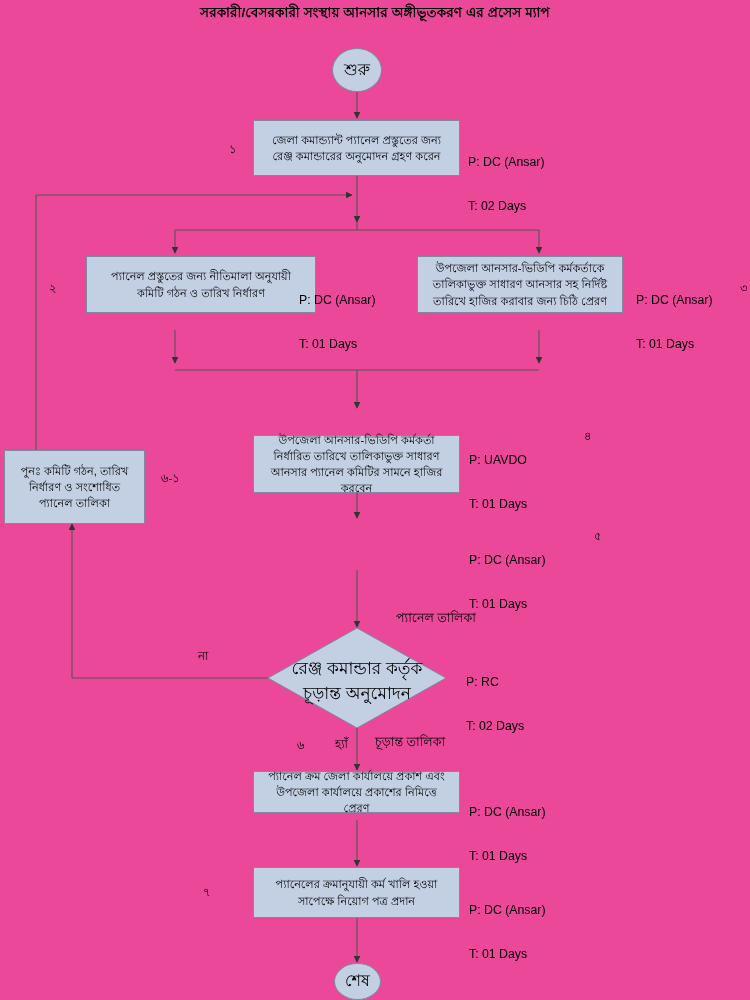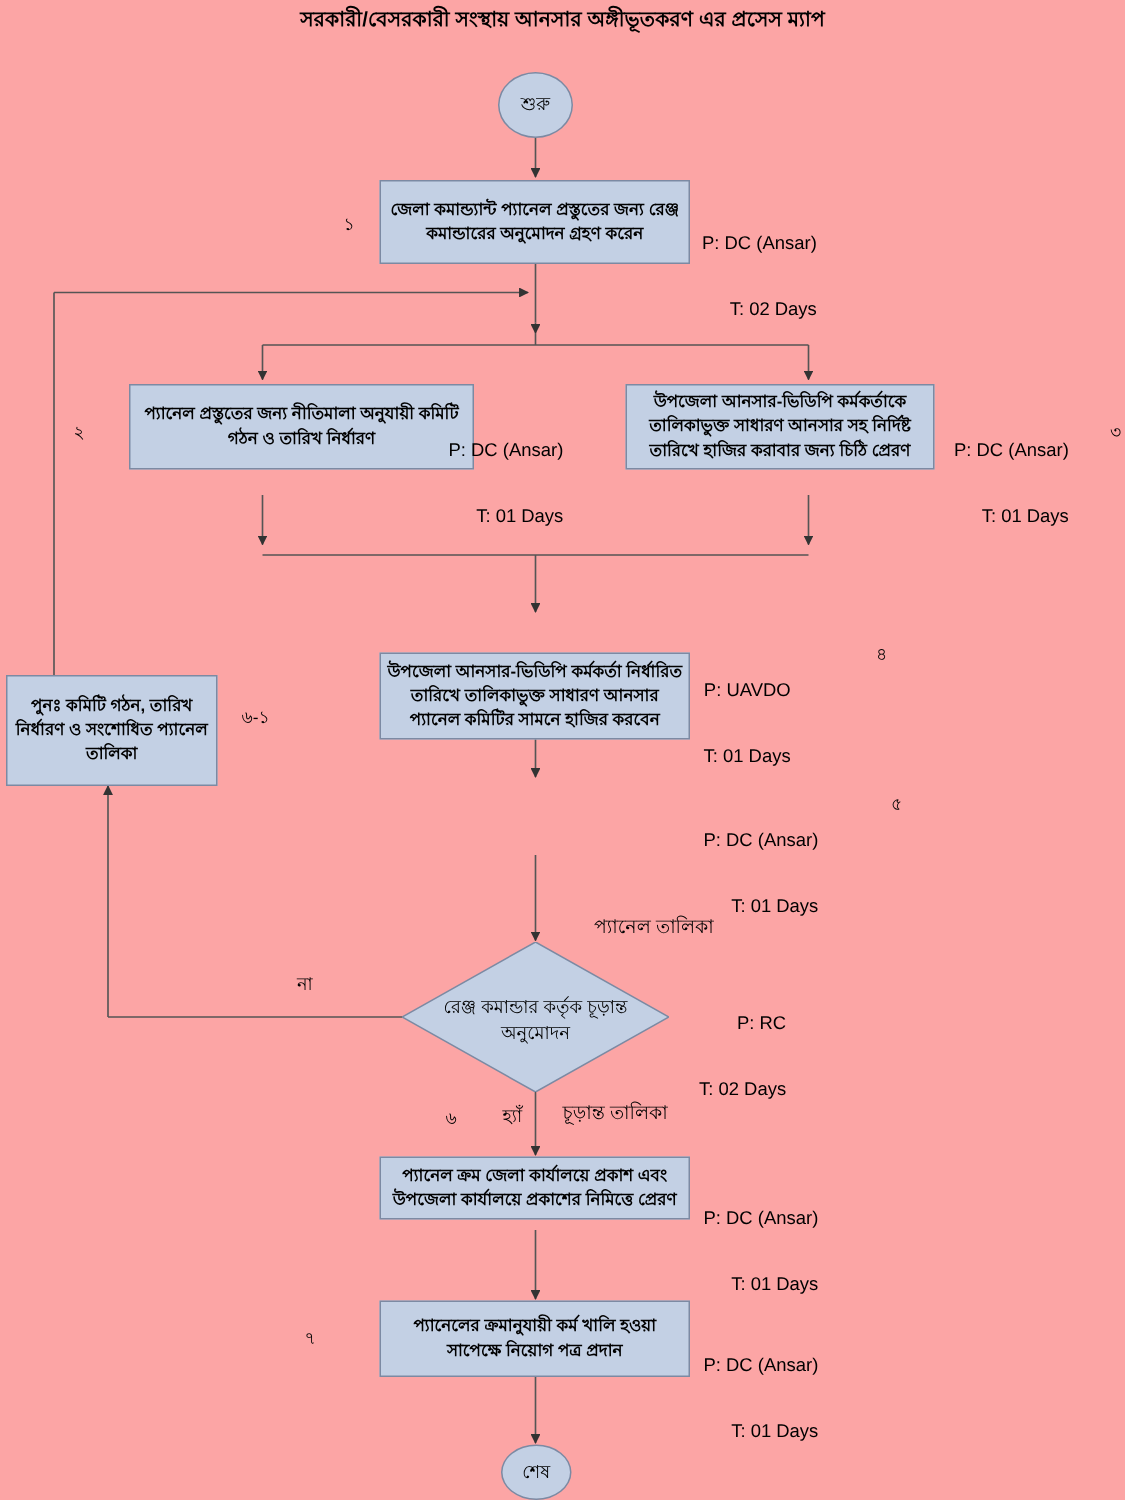--- a/index.html
+++ b/index.html
@@ -8,21 +8,21 @@
     background: #ffffff;
   }
   body {
     font-family: "Liberation Sans", "DejaVu Sans", sans-serif;
   }
   #canvas {
     position: relative;
     width: 750px;
     height: 1000px;
     overflow: hidden;
-    background: #fca5a5;
+    background: #ec4899;
   }
   #wires {
     position: absolute;
     left: 0;
     top: 0;
     width: 750px;
     height: 1000px;
     pointer-events: none;
   }
 
@@ -43,69 +43,67 @@
     box-sizing: border-box;
     background: #c3d0e4;
     border: 1px solid #7c8aa3;
     display: flex;
     align-items: center;
     justify-content: center;
     text-align: center;
     color: #000000;
     font-size: 11.2px;
     line-height: 1.45;
-    padding: 3px 2px;
+    padding: 3px 14px;
     z-index: 2;
-    font-weight: bold;
   }
 
   .terminator {
     position: absolute;
     box-sizing: border-box;
     background: #c3d0e4;
     border: 1px solid #7c8aa3;
     border-radius: 50%;
     display: flex;
     align-items: center;
     justify-content: center;
     text-align: center;
     color: #000000;
-    font-size: 12px;
+    font-size: 16px;
     z-index: 2;
   }
 
   .decision {
     position: absolute;
     z-index: 2;
   }
   .decision .dia-shape {
     position: absolute;
     left: 0; top: 0;
     width: 100%; height: 100%;
   }
   .decision .dia-label {
     position: absolute;
     left: 12%;
     top: 50%;
     width: 76%;
     transform: translateY(-42%);
     text-align: center;
-    font-size: 12px;
+    font-size: 17px;
     line-height: 1.45;
     color: #000000;
   }
 
   .meta {
     position: absolute;
     font-size: 12.3px;
     line-height: 1.18;
     color: #000000;
     white-space: pre;
     z-index: 3;
-    text-align: right;
   }
 
   .stepnum {
     position: absolute;
     font-size: 11.5px;
     color: #000000;
     z-index: 3;
   }
 
   .edgelabel {

